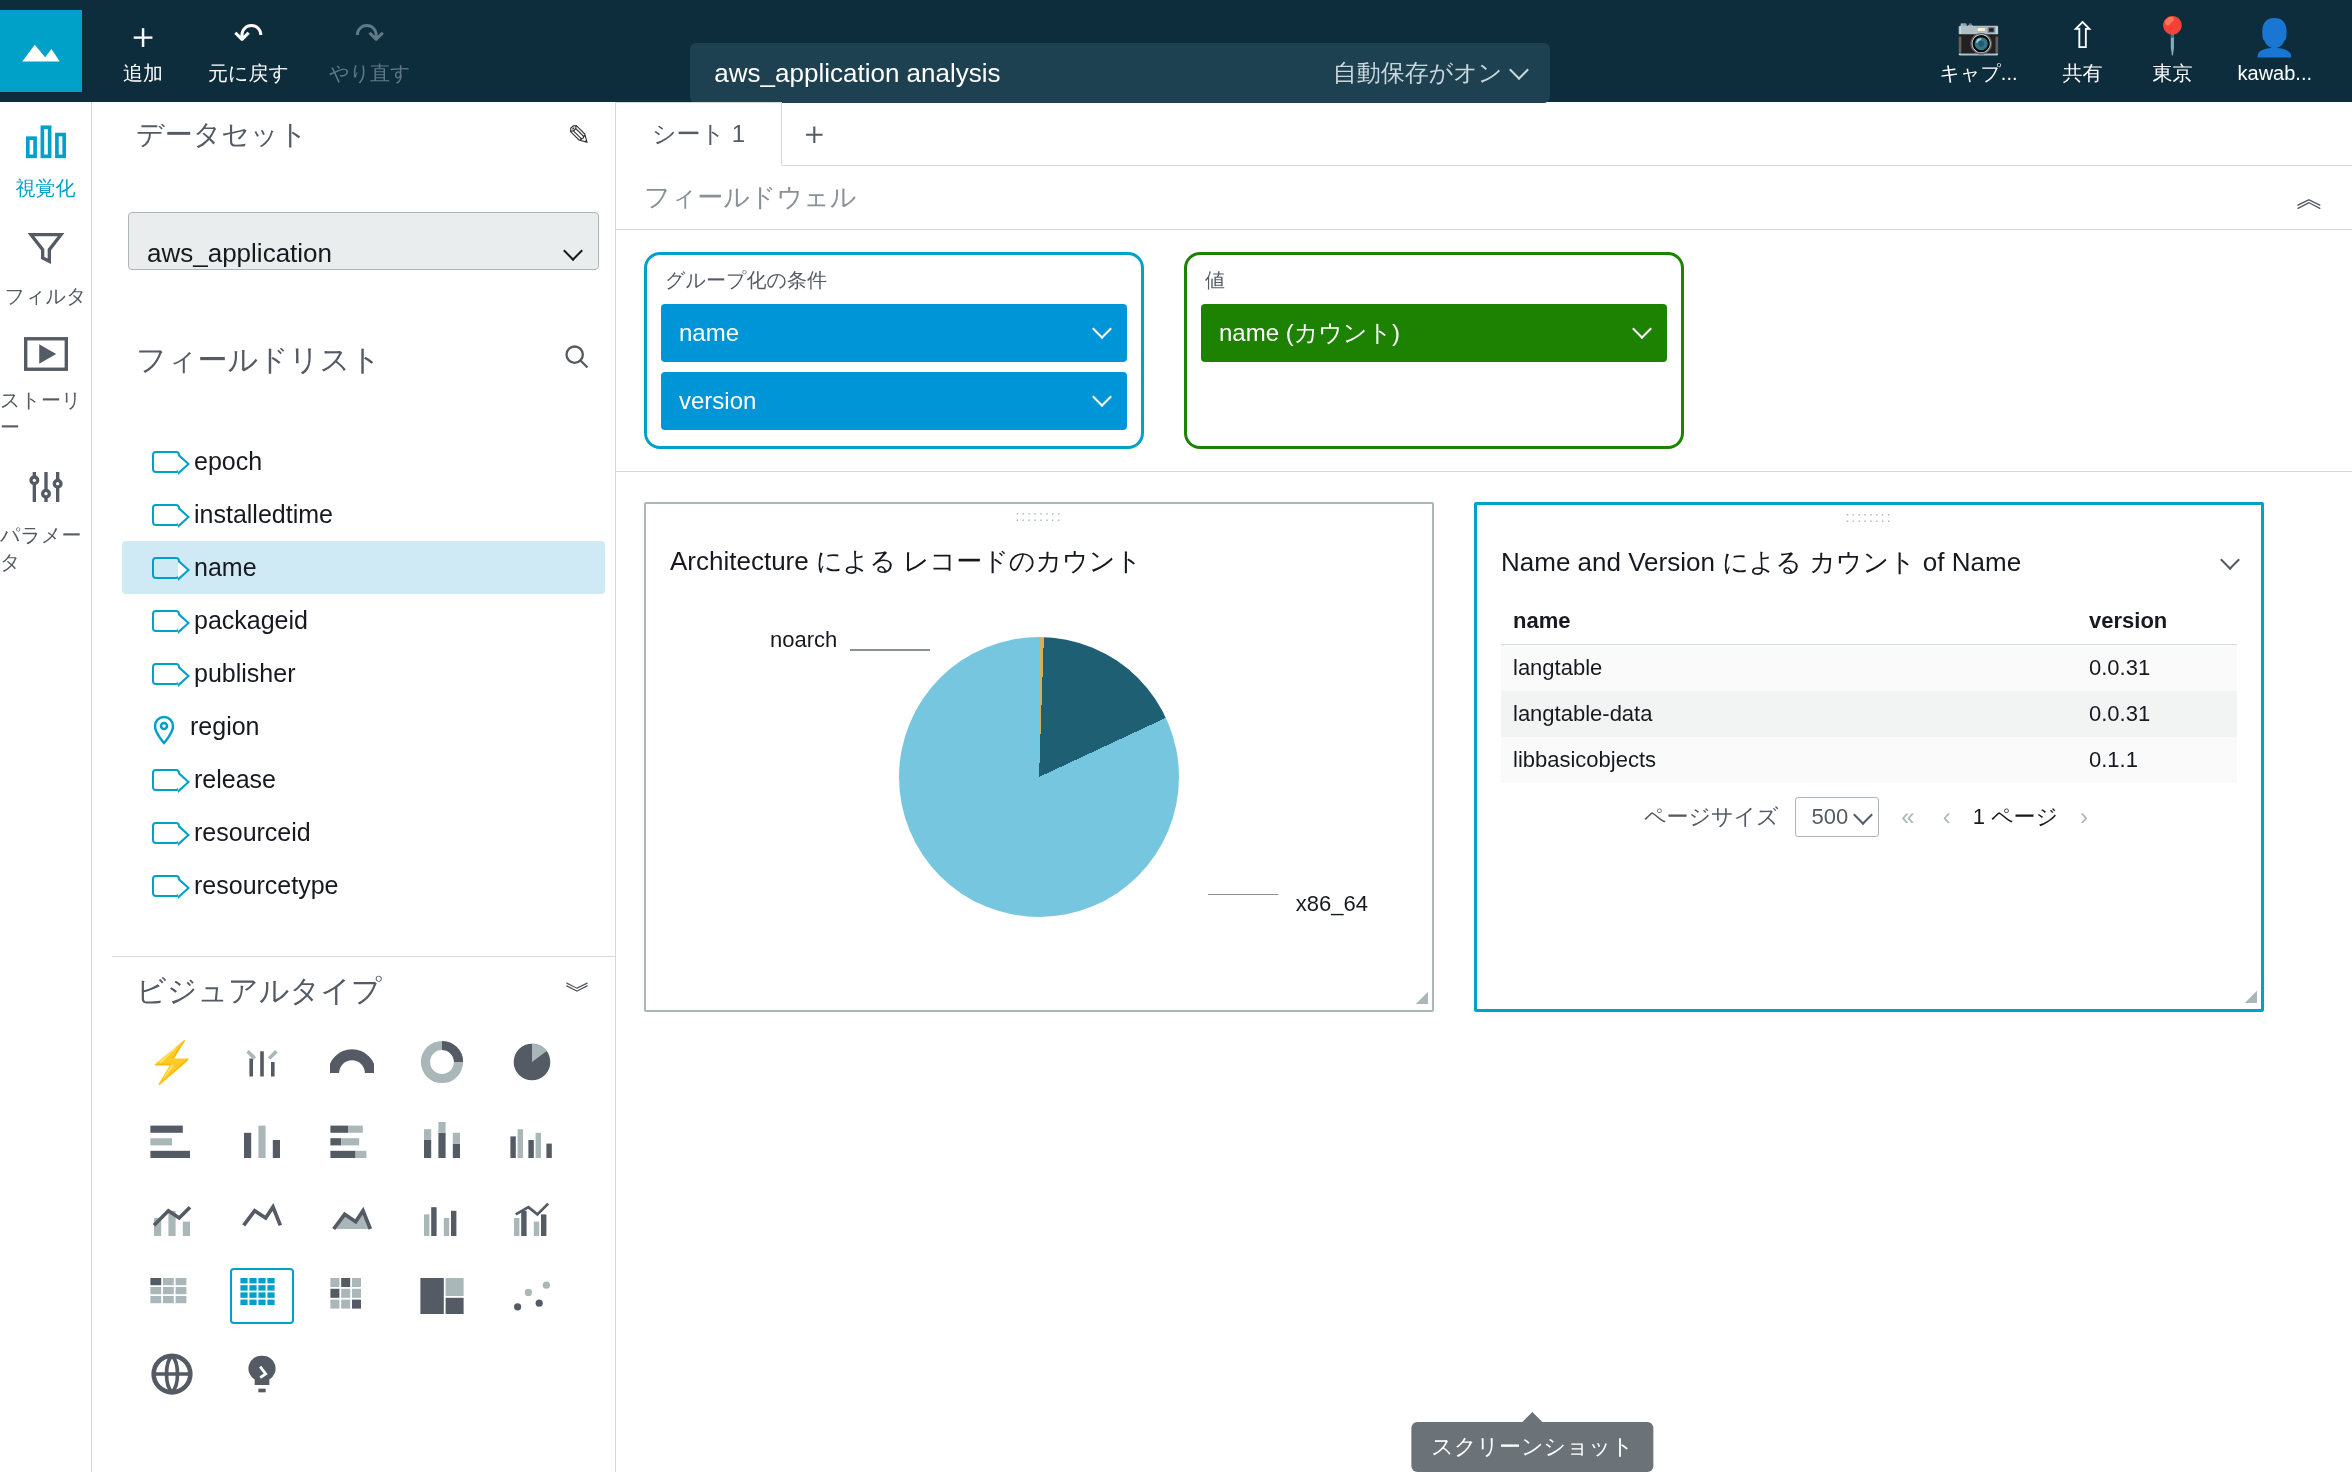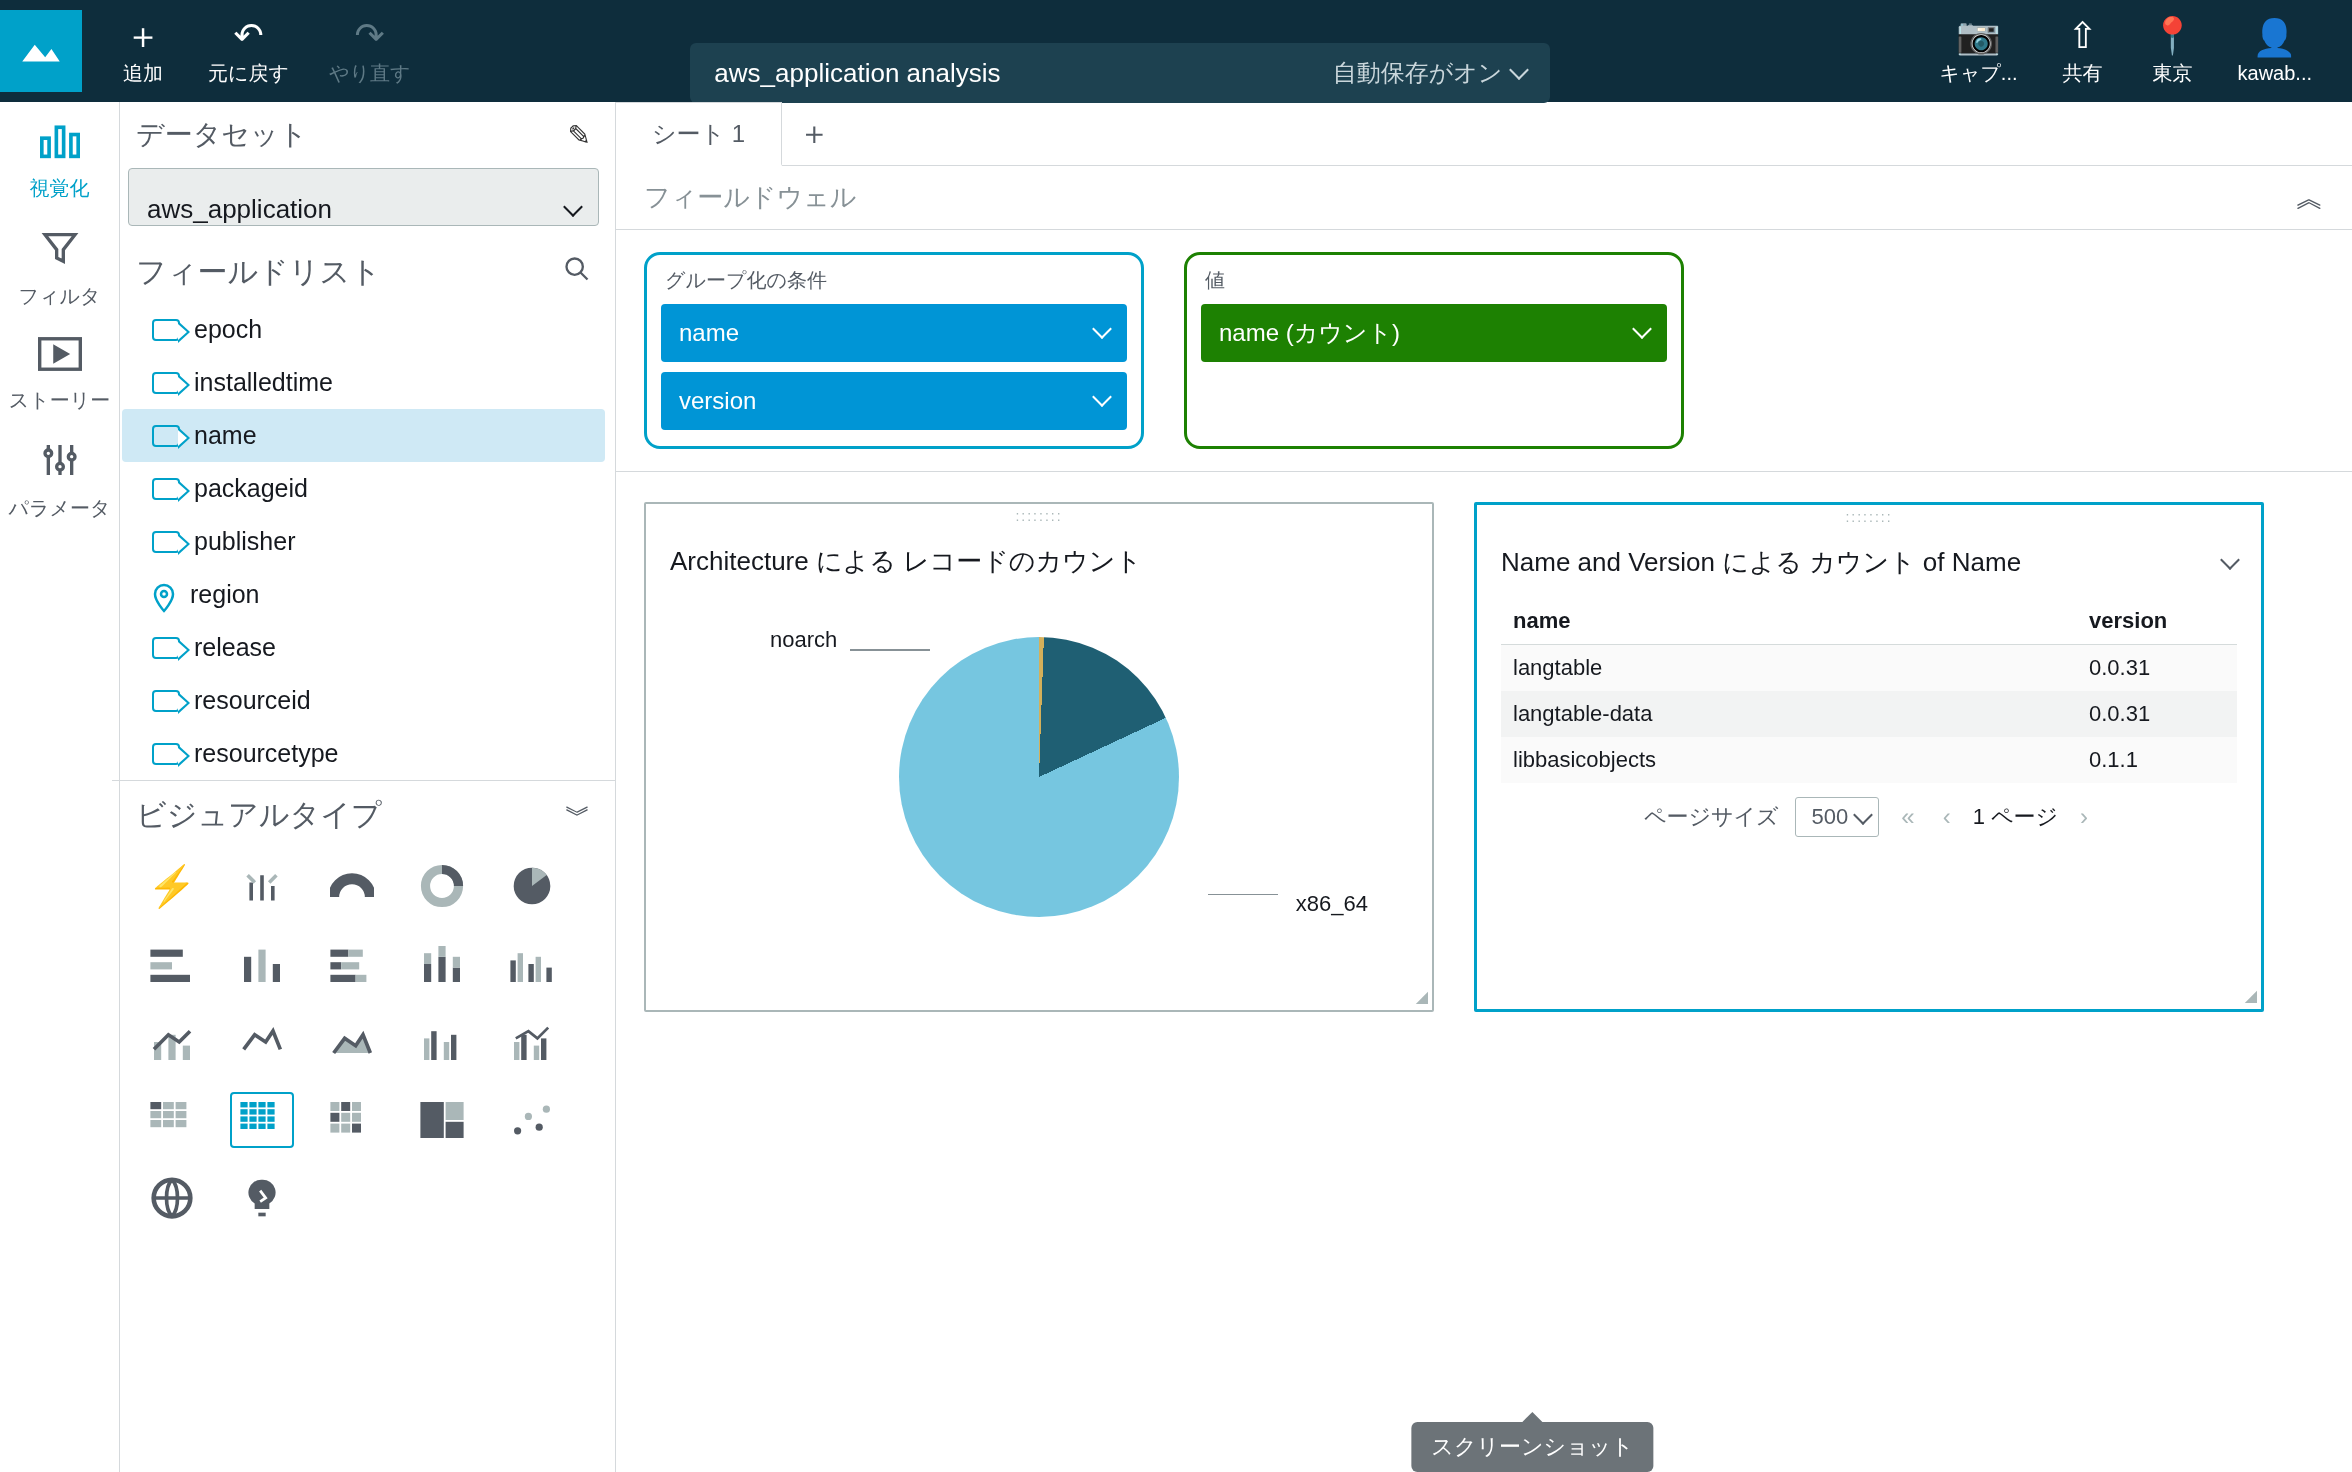--- a/index.html
+++ b/index.html
@@ -12,28 +12,28 @@
 .top-btn { display: flex; flex-direction: column; align-items: center; justify-content: center; padding: 0 20px; min-width: 90px; color: #fff; cursor: pointer; }
 .top-btn.disabled { color: #5f7a86; }
 .top-btn .icn { font-size: 36px; line-height: 40px; }
 .top-btn .lbl { font-size: 20px; margin-top: 4px; white-space: nowrap; }
 .title-pill { margin-left: 260px; background: #1d4150; border-radius: 6px; height: 60px; display: flex; align-items: center; padding: 0 24px; width: 860px; justify-content: space-between; margin-top: 44px; }
 .title-pill .t1 { color: #fff; font-size: 26px; }
 .title-pill .t2 { color: #c9d6db; font-size: 24px; display: flex; align-items: center; gap: 10px; }
 .top-right { margin-left: auto; display: flex; align-items: center; padding-right: 20px; }
 
 
-.leftrail { position: absolute; left: 0; top: 102px; bottom: 0; width: 120px; border-right: 1px solid #d5d9dc; display: flex; flex-direction: column; align-items: center; padding-top: 18px; gap: 26px; }
+.leftrail { position: absolute; left: 0; top: 102px; bottom: 0; width: 92px; border-right: 1px solid #d5d9dc; display: flex; flex-direction: column; align-items: center; padding-top: 18px; gap: 26px; }
 .rail-item { display: flex; flex-direction: column; align-items: center; gap: 6px; cursor: pointer; color: #545b64; width: 100%; }
 .rail-item.active { color: #00a1c9; }
 .rail-item .ricn { font-size: 40px; }
 .rail-item .rlbl { font-size: 20px; }
 
 
-.sidepanel { position: absolute; left: 112px; top: 102px; bottom: 0; width: 504px; border-right: 1px solid #d5d9dc; display: flex; flex-direction: column; }
+.sidepanel { position: absolute; left: 112px; top: 102px; bottom: 0; width: 504px; border-right: 1px solid #d5d9dc; display: flex; flex-direction: column; gap: 44px; }
 .sp-row { display: flex; align-items: center; justify-content: space-between; padding: 14px 24px; }
 .sp-title { font-size: 28px; color: #545b64; }
 .pencil { font-size: 28px; color: #333; cursor: pointer; }
 .dataset-select { margin: 0 16px 18px 16px; background: #eaeded; border: 1px solid #aab7b8; border-radius: 4px; height: 58px; display: flex; align-items: center; justify-content: space-between; padding: 0 18px; cursor: pointer; }
 .dataset-select span { font-size: 26px; color: #16191f; margin-top: 24px; }
 .fieldlist-hdr { display: flex; align-items: center; justify-content: space-between; padding: 8px 24px 10px 24px; }
 .fieldlist-hdr .t { font-size: 30px; color: #545b64; }
 .search-icn { font-size: 28px; color: #545b64; cursor: pointer; }
 .fieldlist { overflow-y: auto; flex: 0 0 auto; }
 .field-item { display: flex; align-items: center; gap: 14px; padding: 12px 14px 12px 40px; cursor: pointer; }

